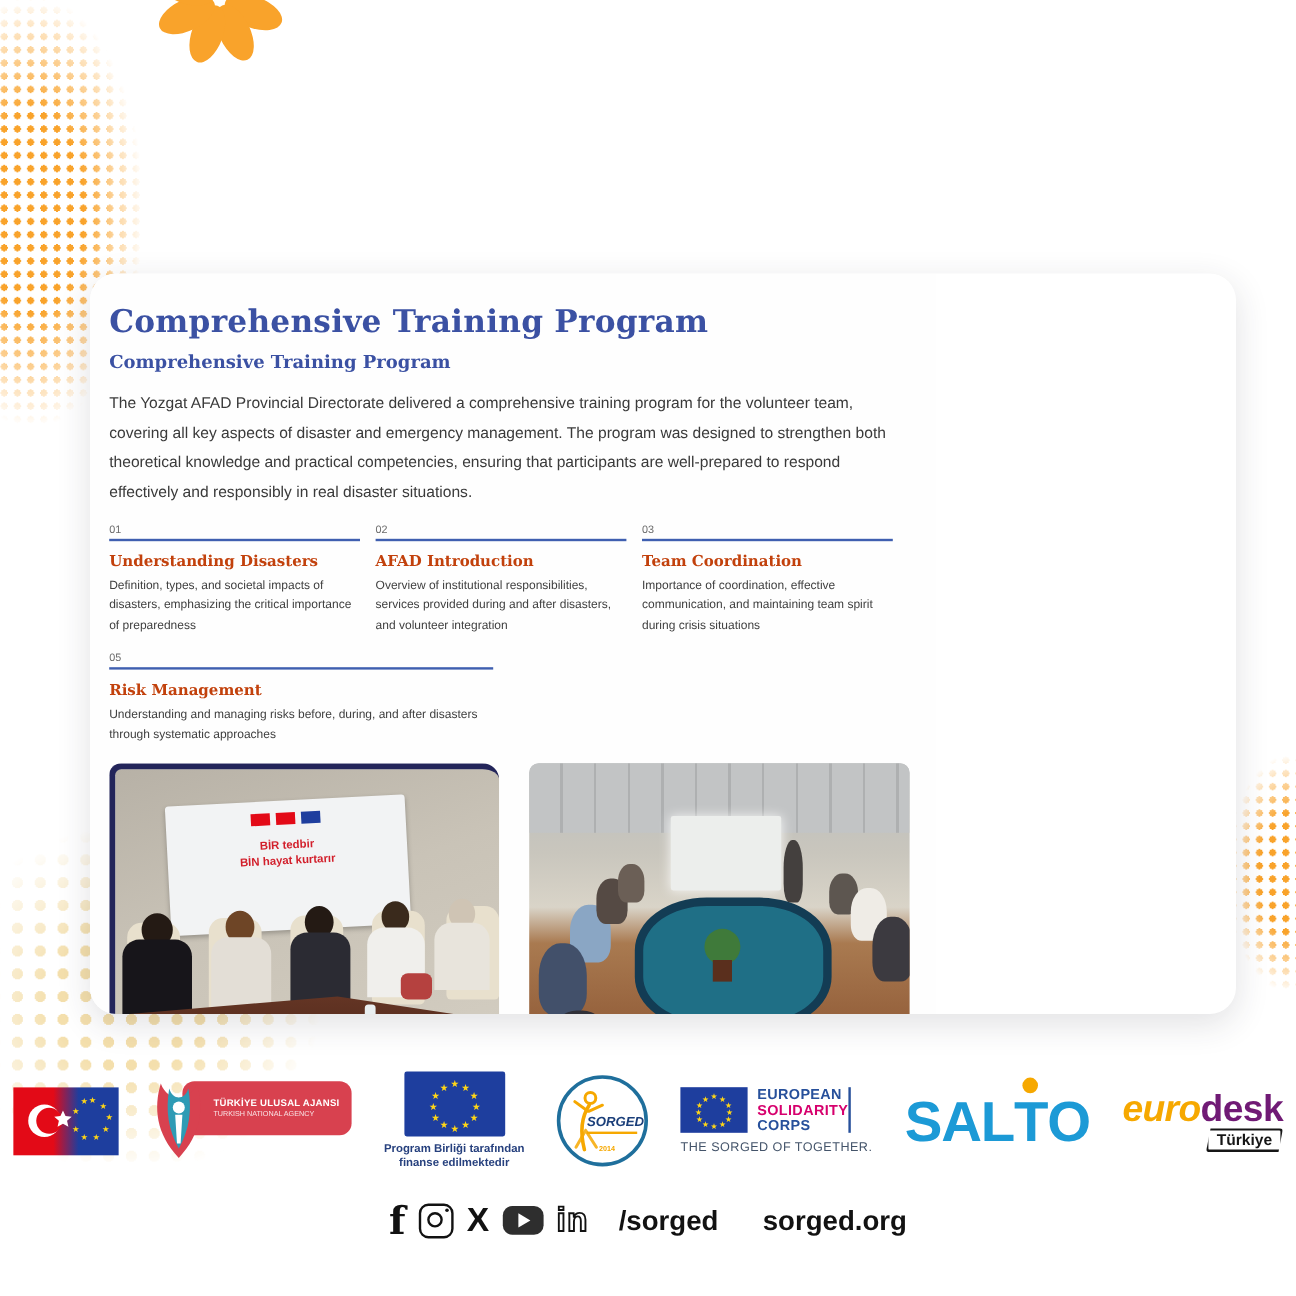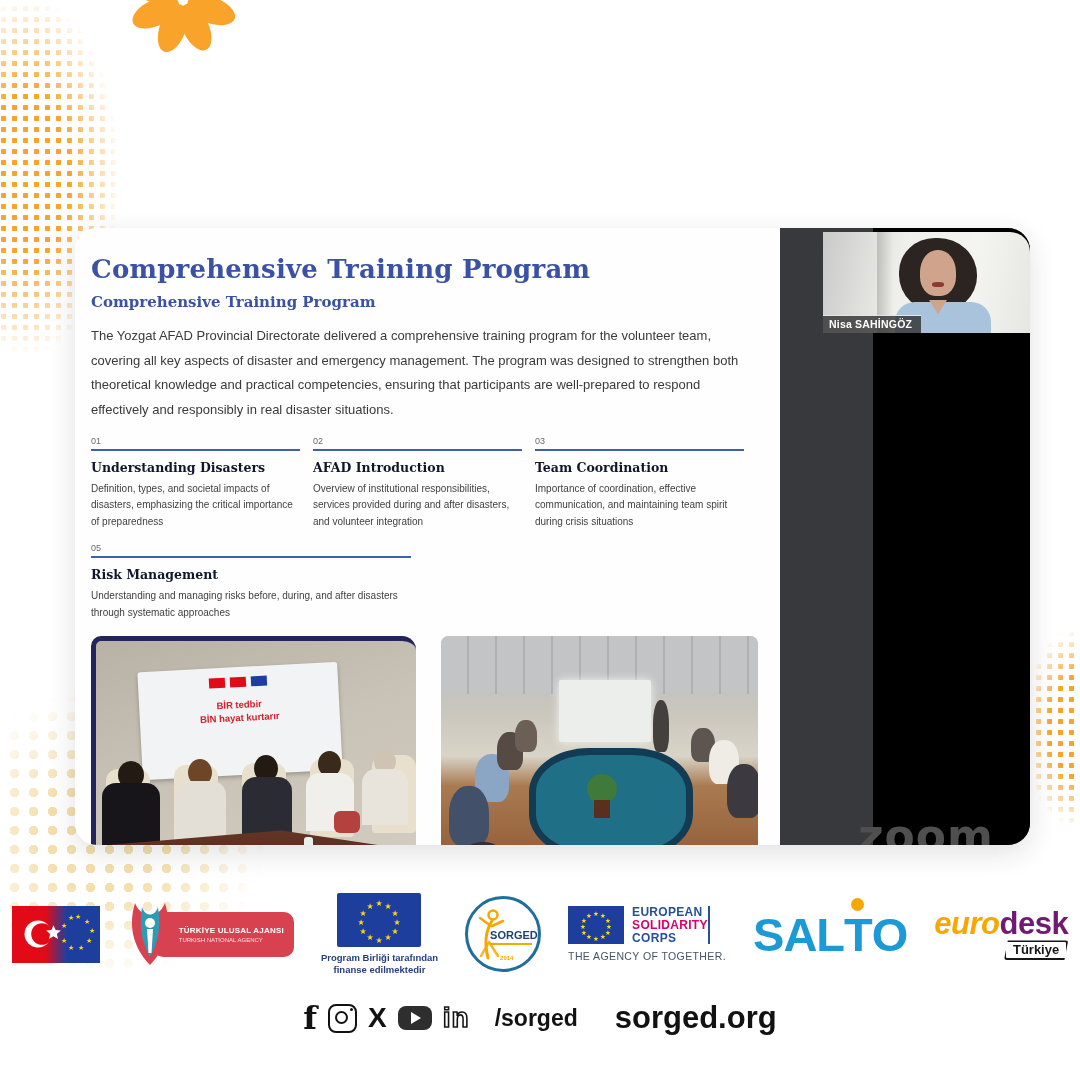--- a/index.html
+++ b/index.html
@@ -35,21 +35,21 @@
             font-size:26px;color:#3B51A3;margin:0;letter-spacing:.2px;}
   .slide h2{font-family:"DejaVu Serif","Liberation Serif",serif;font-weight:bold;
             font-size:15px;color:#3B51A3;margin:9px 0 0 0;}
   .intro{font-size:13px;color:#3a3a3a;line-height:1.9;margin:13px 0 0 0;width:656px;}
   .grid-row{display:flex;gap:13px;margin-top:13px;}
   .cell{flex:0 0 auto;}
   .cell.w3{width:209px;} .cell.w2{width:320px;}
   .cell .num{font-size:9px;color:#6b6b6b;}
   .cell .rule{height:2px;background:#3F5FB0;margin:3px 0 9px 0;border:0;}
   .cell h3{font-family:"DejaVu Serif","Liberation Serif",serif;font-weight:bold;
-           font-size:12.5px;color:#0f172a;margin:0 0 6px 0;}
+           font-size:12.5px;color:#c2410c;margin:0 0 6px 0;}
   .cell p{font-size:10px;color:#3f3f3f;line-height:1.65;margin:0;}
 
   
   .photos{display:flex;gap:25px;margin-top:15px;}
   .photo{position:relative;overflow:hidden;border-radius:8px;height:250px;}
   .photo1{width:322px;border-top:5px solid #23255A;border-left:5px solid #23255A;
           border-radius:10px 14px 6px 6px;
           background:linear-gradient(160deg,#b7b1a6 0%,#c9c3b7 45%,#d4cec2 100%);}
   .photo2{width:320px;background:linear-gradient(#b9bcbd 0%,#c9c6bd 30%,#d9d4c8 48%,#a97a50 60%,#8a5331 100%);}
 
@@ -104,32 +104,32 @@
        font-size:10.5px;font-weight:bold;padding:2px 9px 3px 6px;letter-spacing:.2px;
        border-top:1px solid rgba(255,255,255,.85);}
   .watermark{position:absolute;left:78px;bottom:-16px;color:#4f4f4f;
        font-family:"DejaVu Sans",sans-serif;font-weight:bold;font-size:44px;letter-spacing:1px;}
 
   
   .logorow{left:0;top:893px;width:1080px;display:flex;justify-content:center;
            align-items:center;gap:27px;}
   .logoitem{display:flex;flex-direction:column;align-items:center;}
 
-  .tua{display:flex;align-items:center;position:relative;height:66px;}
+  .tua{display:flex;align-items:flex-start;position:relative;height:66px;}
   .tua .plate{background:#D8414F;border-radius:10px;color:#fff;padding:14px 10px 14px 26px;margin-left:-20px;}
   .tua .l1{font-size:8px;font-weight:bold;letter-spacing:.2px;}
   .tua .l2{font-size:6px;opacity:.85;margin-top:2px;}
 
   .euflagbox{width:84px;height:54px;background:#1E3E9E;position:relative;border-radius:2px;}
   .stars12{position:absolute;left:0;top:0;width:100%;height:100%;}
   .eucap{font-size:9.5px;font-weight:bold;color:#27417E;text-align:center;line-height:1.25;margin-top:5px;}
 
   .sorged{width:76px;height:76px;border-radius:50%;border:3px solid #1F6F9C;position:relative;
           background:#fff;box-sizing:border-box;}
-  .sorged .nm{position:absolute;left:22px;top:30px;font-size:11px;font-weight:bold;color:#1B3F7A;}
+  .sorged .nm{position:absolute;left:22px;top:30px;font-size:11px;font-weight:bold;color:#1B3F7A;font-style:italic;}
   .sorged .ul{position:absolute;left:22px;top:44px;width:42px;height:2px;background:#F6A800;}
   .sorged .yr{position:absolute;left:32px;bottom:8px;font-size:6px;color:#F6A800;font-weight:bold;}
 
   .esc{display:flex;flex-direction:column;}
   .esc .toprow{display:flex;align-items:center;}
   .esc .flag{width:56px;height:38px;background:#1E3E9E;position:relative;margin-right:8px;}
   .esc .txt{line-height:1.05;border-right:2px solid #27509B;}
   .esc .t1,.esc .t3{font-size:12px;font-weight:bold;color:#27509B;letter-spacing:.3px;}
   .esc .t2{font-size:12px;font-weight:bold;color:#D6006D;letter-spacing:.3px;}
   .esc .tag{font-size:10.5px;color:#44546A;letter-spacing:.4px;margin-top:6px;}
@@ -153,21 +153,21 @@
   .fb{font-size:32px;font-weight:bold;color:#121212;font-family:"DejaVu Serif",serif;}
   .ig{width:25px;height:25px;border:2.6px solid #121212;border-radius:8px;position:relative;}
   .ig .lens{position:absolute;left:5px;top:5px;width:9px;height:9px;border:2.6px solid #121212;border-radius:50%;}
   .ig .dot{position:absolute;right:2px;top:2px;width:3px;height:3px;background:#121212;border-radius:50%;}
   .xx{font-size:28px;font-weight:bold;color:#121212;}
   .yt{width:34px;height:24px;background:#2e2e2e;border-radius:8px;position:relative;}
   .yt .tri{position:absolute;left:13px;top:6px;width:0;height:0;border-left:10px solid #fff;
            border-top:6px solid transparent;border-bottom:6px solid transparent;}
   .inlogo{font-size:28px;font-weight:bold;color:#fff;-webkit-text-stroke:1.6px #121212;letter-spacing:1px;}
   .handle{font-size:23px;font-weight:bold;color:#121212;margin-left:14px;}
-  .site{font-size:31px;font-weight:bold;color:#121212;margin-left:26px;}
+  .site{font-size:23px;font-weight:bold;color:#121212;margin-left:26px;}
 </style>
 </head>
 <body>
 
 <svg class="abs flower" viewBox="0 0 160 110">
   <g fill="#F9A32B">
     <ellipse cx="80" cy="20" rx="13" ry="26" transform="rotate(8 80 52) translate(0 0)"></ellipse>
     <g transform="translate(80 52)">
       <ellipse rx="13" ry="25" cy="-30" transform="rotate(20)"></ellipse>
       <ellipse rx="13" ry="25" cy="-30" transform="rotate(65)"></ellipse>
@@ -269,33 +269,20 @@
         <div class="blob" style="left:250px;top:92px;width:24px;height:34px;background:#5d5650;"></div>
         <div class="blob" style="left:268px;top:104px;width:30px;height:44px;background:#efece6;"></div>
         <div class="blob" style="left:286px;top:128px;width:34px;height:54px;background:#3c3a40;"></div>
         <div class="blob" style="left:20px;top:206px;width:44px;height:44px;background:#303038;"></div>
         <div class="blob" style="left:96px;top:224px;width:40px;height:18px;background:#f3f2ee;border-radius:3px;"></div>
         <div class="blob" style="left:228px;top:226px;width:34px;height:16px;background:#f3f2ee;border-radius:3px;"></div>
       </div>
     </div>
   </div>
 
-  <div class="panel">
-    <div class="blackzone"></div>
-    <div class="cam">
-      <div class="shade"></div>
-      <div class="hair"></div>
-      <div class="face"></div>
-      <div class="lips"></div>
-      <div class="shirt"></div>
-      <div class="collar"></div>
-      <div class="nametag">Nisa SAHİNGÖZ</div>
-    </div>
-    <div class="watermark">zoom</div>
-  </div>
 </div>
 
 <div class="abs logorow">
 
   <svg width="88" height="57" viewBox="0 0 88 57">
     <defs>
       <linearGradient id="treu" x1="0" y1="0" x2="1" y2="0">
         <stop offset="0.38" stop-color="#E30A17"></stop>
         <stop offset="0.62" stop-color="#1E3E9E"></stop>
       </linearGradient>
@@ -386,21 +373,21 @@
               <text x="21" y="12">★</text>
           </g>
         </svg>
       </div>
       <div class="txt">
         <div class="t1">EUROPEAN</div>
         <div class="t2">SOLIDARITY</div>
         <div class="t3">CORPS</div>
       </div>
     </div>
-    <div class="tag">THE AGENCY OF TOGETHER.</div>
+    <div class="tag">THE SORGED OF TOGETHER.</div>
   </div>
 
   <div class="salto">
     <span>SAL</span>
       <span class="tlet"><span class="tdot"></span><span>T</span></span>
       <span>O</span>
   </div>
 
   <div class="eurodesk">
     <div class="word">

